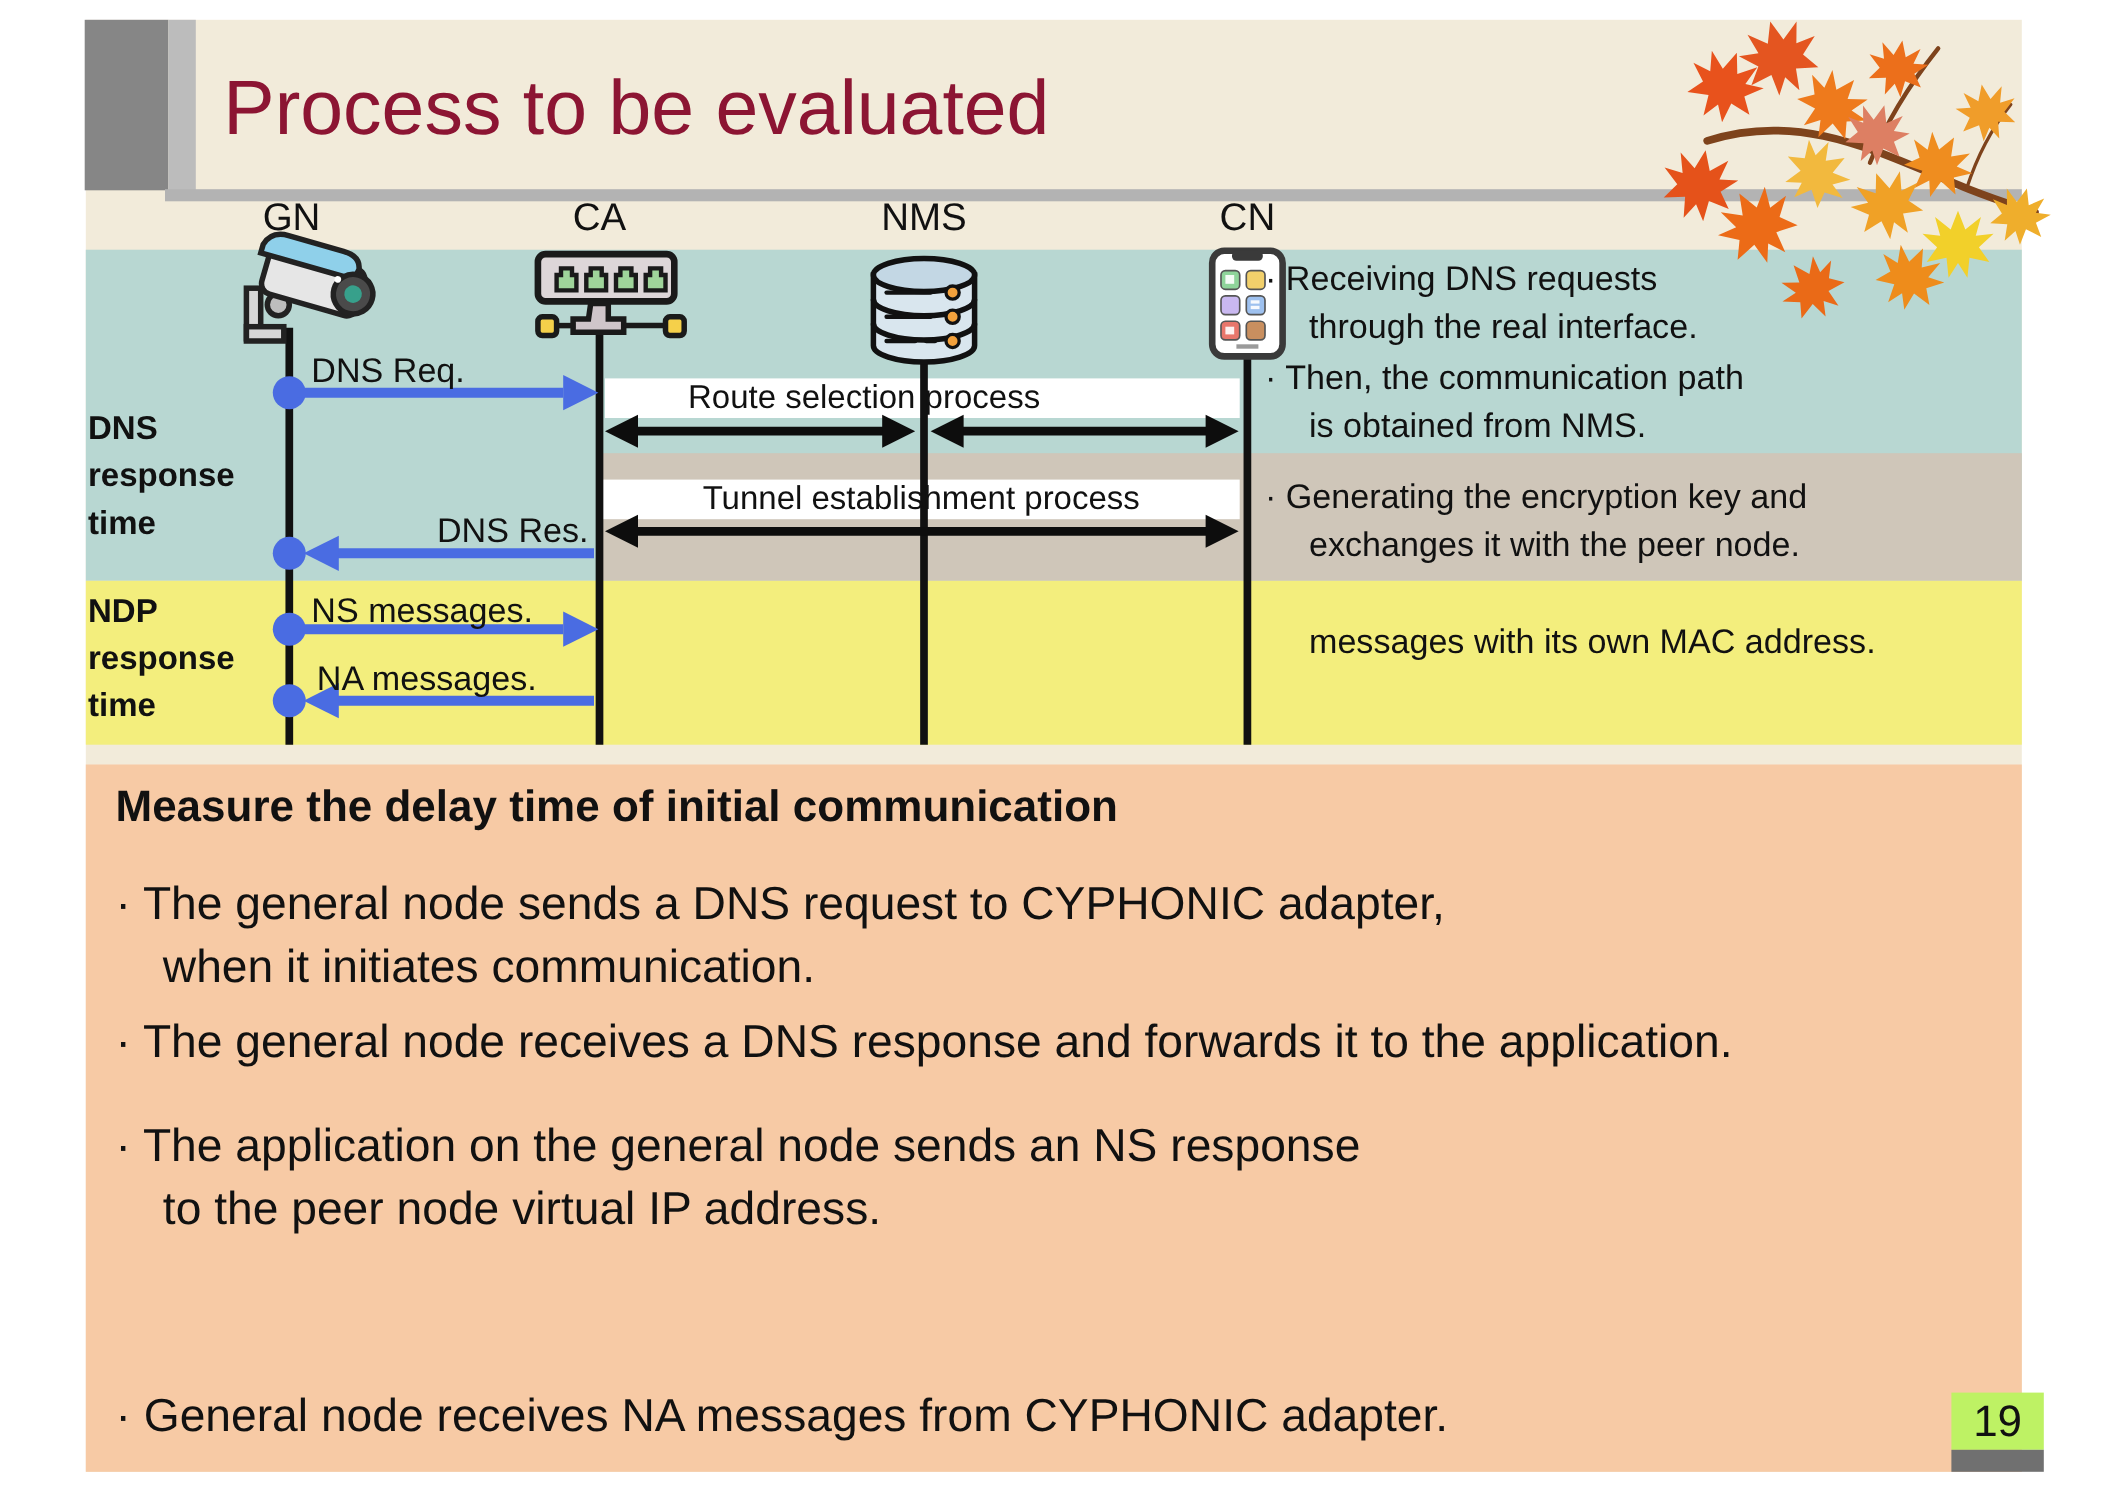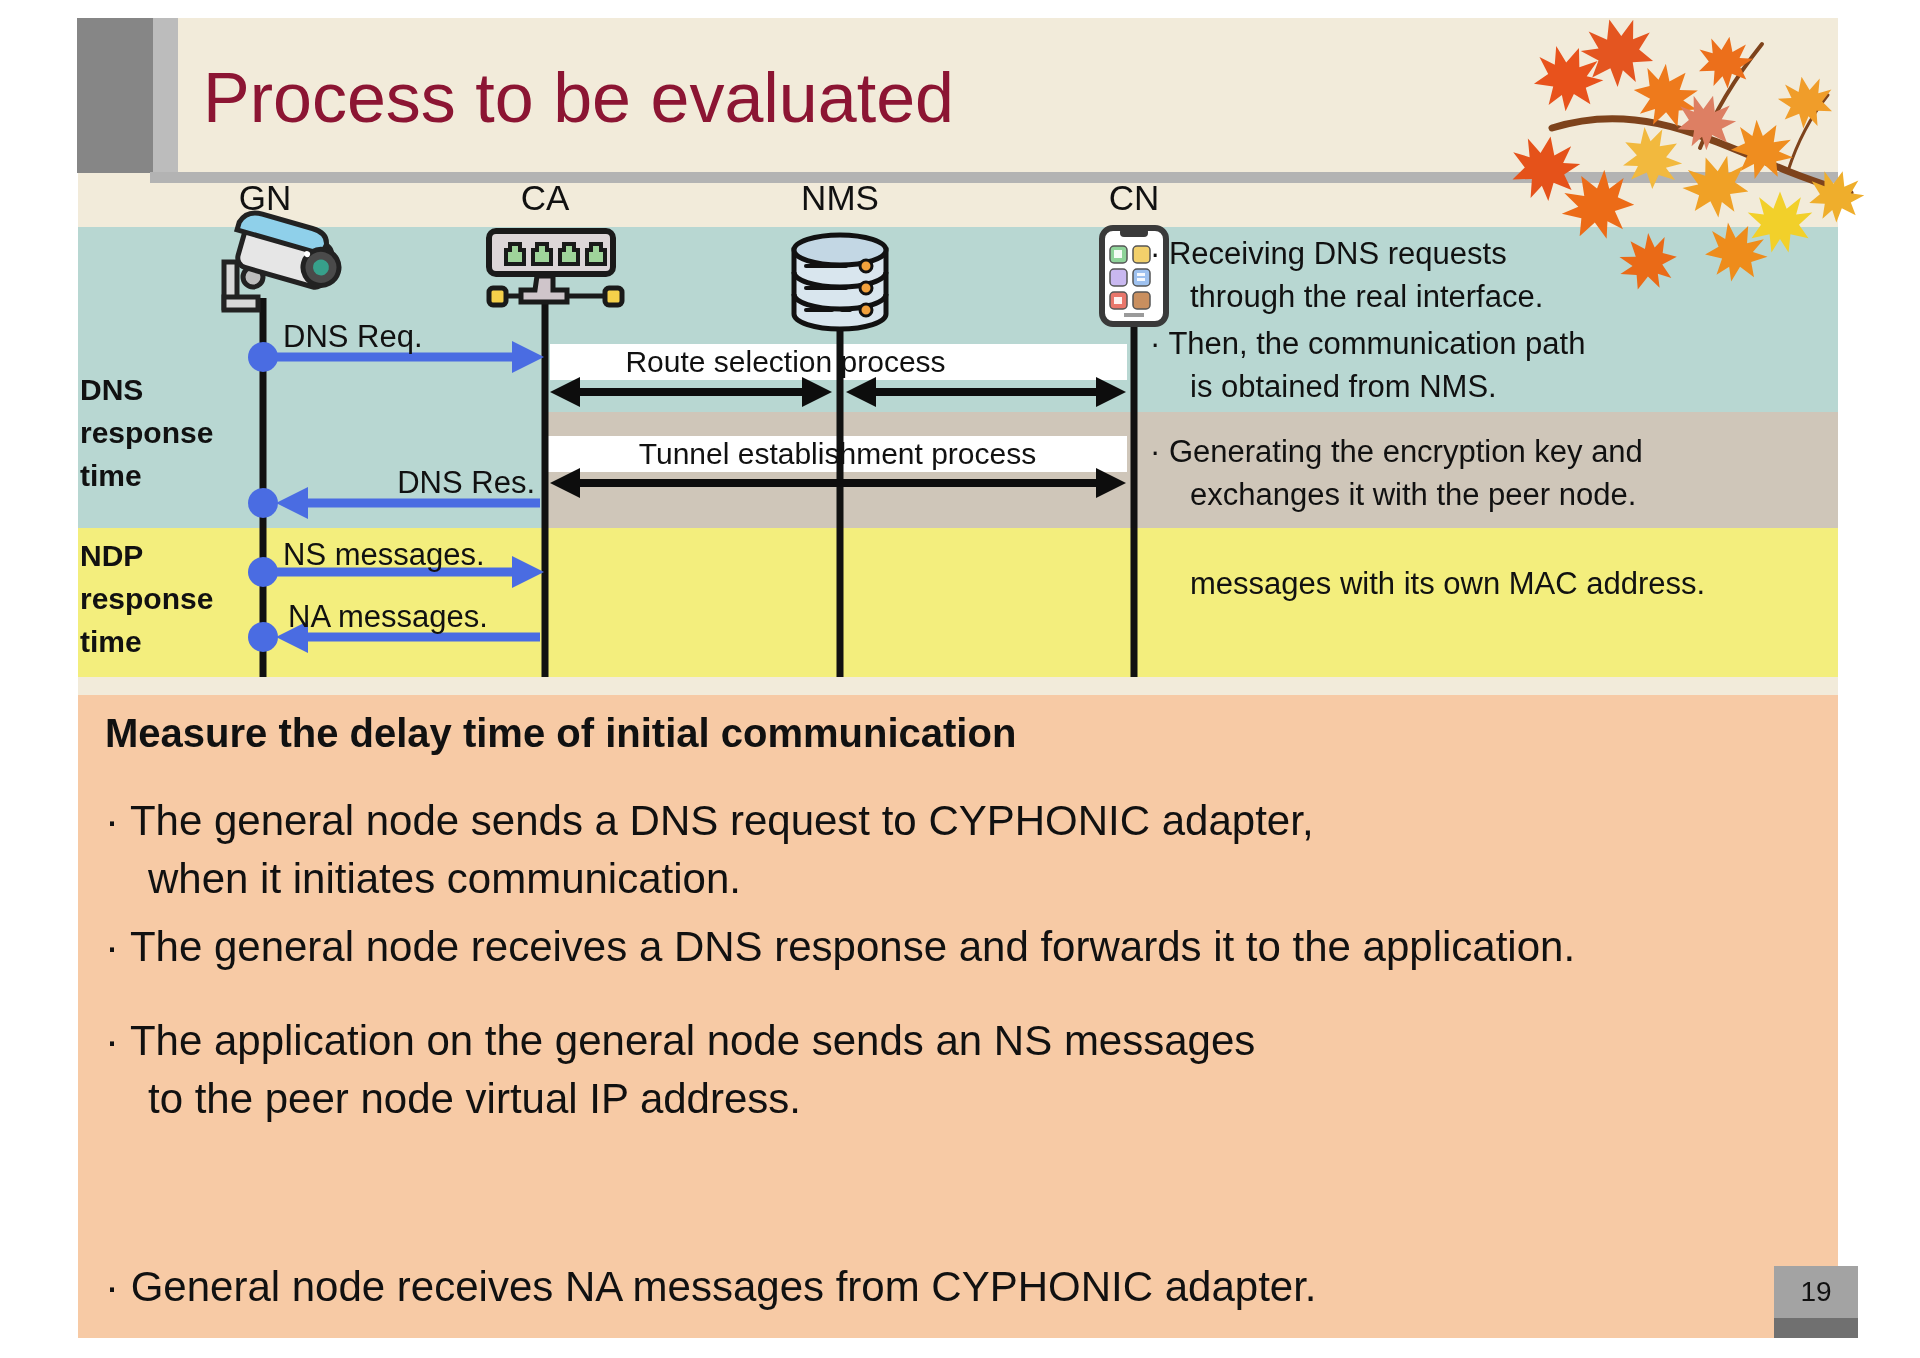--- a/index.html
+++ b/index.html
@@ -30,22 +30,22 @@
   
   .note{font-size:31px;}
   .note div{line-height:43px;}
   .note .cont{padding-left:40px;}
   
   .heading{left:105px;top:708px;font-size:40px;font-weight:bold;line-height:50px;}
   .bullet{left:105px;font-size:42px;}
   .bullet div{line-height:58px;}
   .bullet .cont{padding-left:43px;}
   
-  .page-box{left:1774px;top:1266px;width:84px;height:52px;background:#a3a3a3;
-            font-size:28px;line-height:52px;text-align:center;}
+  .page-box{left:1774px;top:1266px;width:84px;height:52px;background:#bef264;
+            font-size:40px;line-height:52px;text-align:center;}
   .page-under{left:1774px;top:1318px;width:84px;height:20px;background:#707070;}
   svg.overlay{left:0;top:0;pointer-events:none;}
 </style>
 </head>
 <body>
 
 <div class="abs base-cream"></div>
 <div class="abs band-teal"></div>
 <div class="abs band-tan"></div>
 <div class="abs band-yellow"></div>
@@ -230,21 +230,21 @@
 <div class="abs heading">Measure the delay time of initial communication</div>
 
 <div class="abs bullet" style="top:792px;">
   <div>· The general node sends a DNS request to CYPHONIC adapter,</div>
   <div class="cont">when it initiates communication.</div>
 </div>
 <div class="abs bullet" style="top:918px;">
   <div>· The general node receives a DNS response and forwards it to the application.</div>
 </div>
 <div class="abs bullet" style="top:1012px;">
-  <div>· The application on the general node sends an NS messages</div>
+  <div>· The application on the general node sends an NS response</div>
   <div class="cont">to the peer node virtual IP address.</div>
 </div>
 <div class="abs bullet" style="top:1258px;">
   <div>· General node receives NA messages from CYPHONIC adapter.</div>
 </div>
 
 <div class="abs page-box">19</div>
 <div class="abs page-under"></div>
 
 </body></html>

